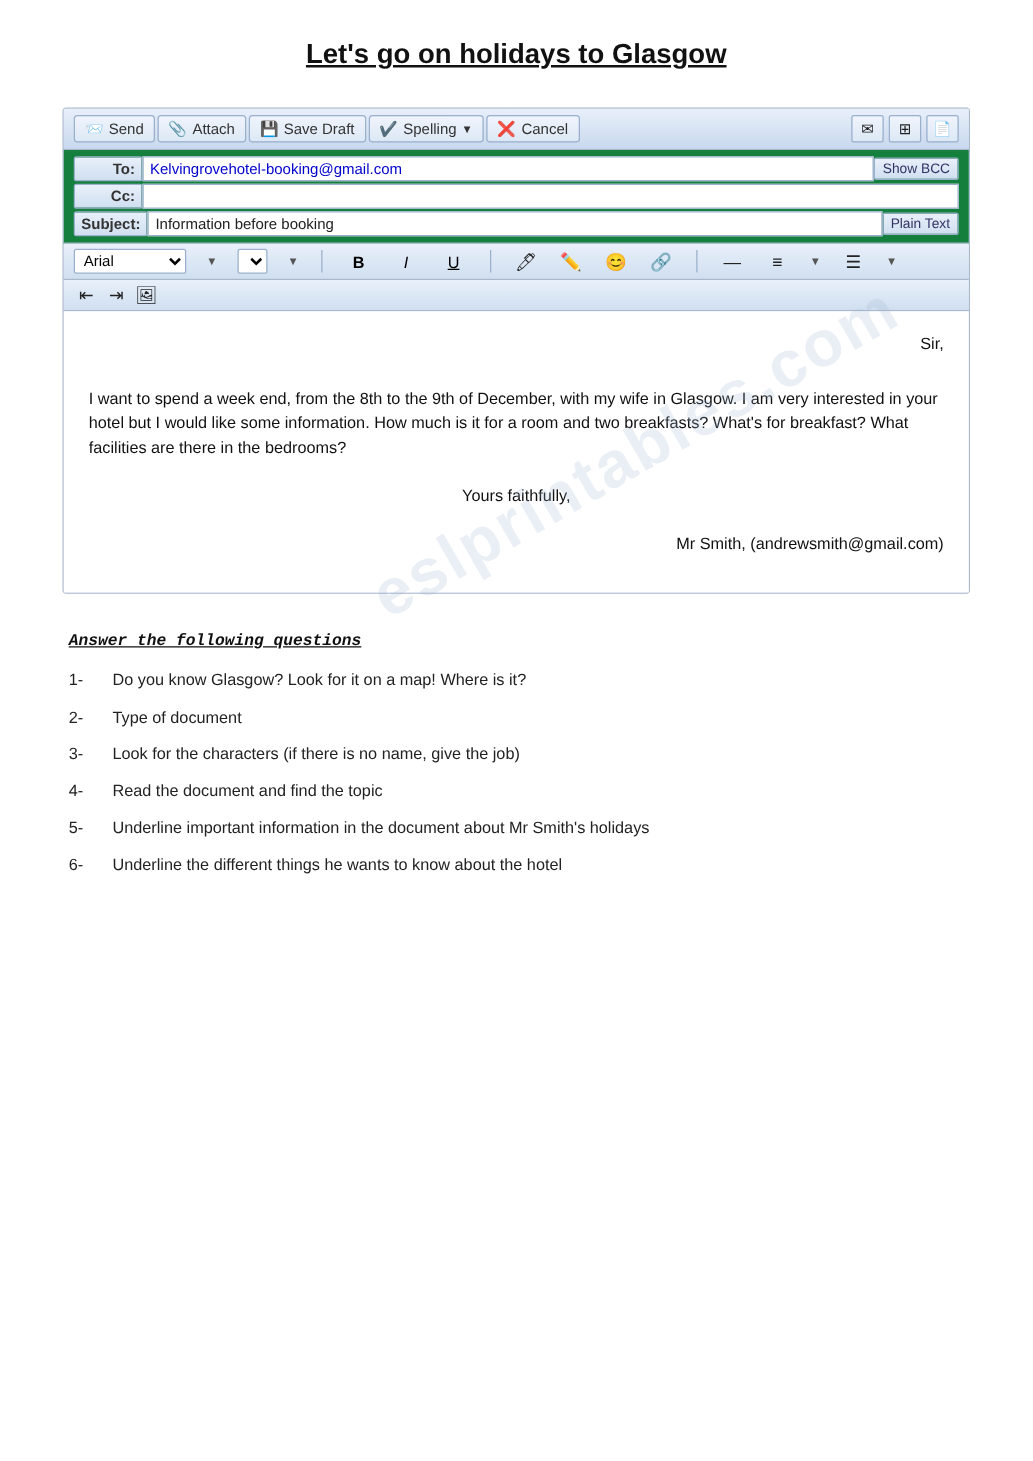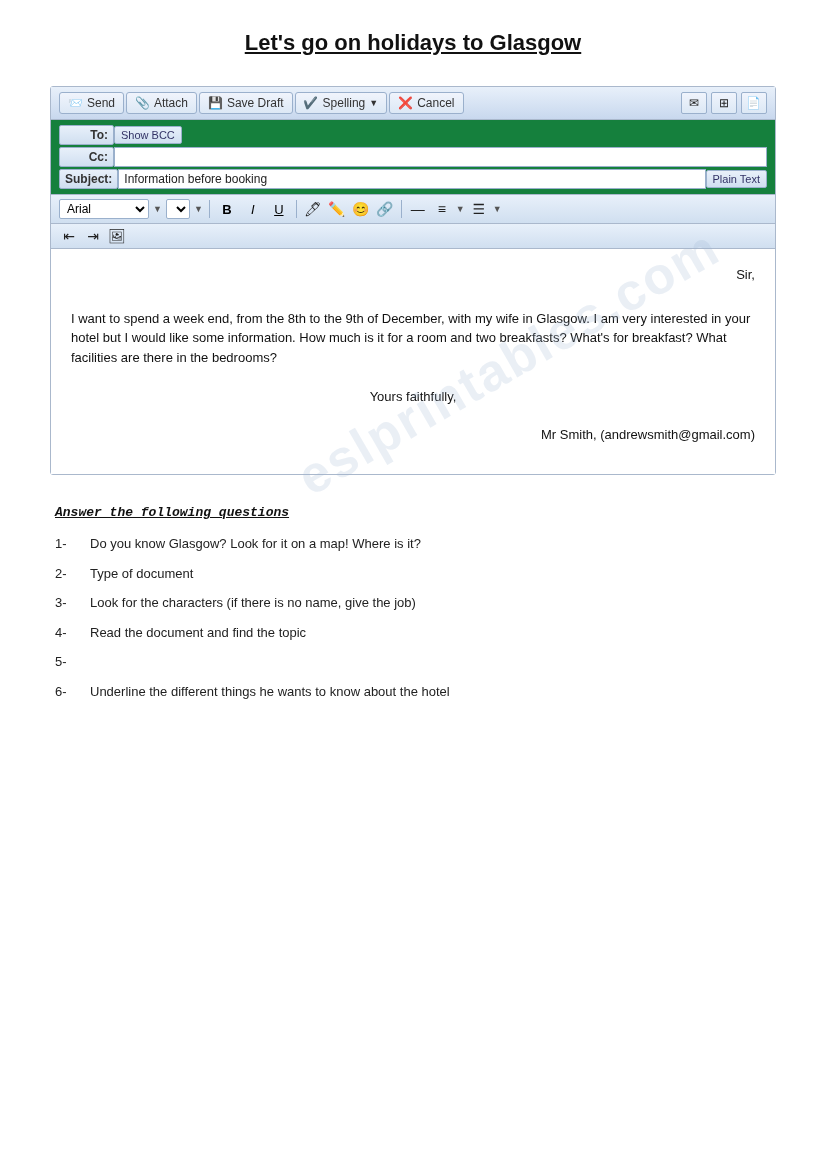--- a/index.html
+++ b/index.html
@@ -116,21 +116,21 @@
       white-space: nowrap;
     }
 
     
     .format-toolbar {
       background: linear-gradient(180deg, #e8f0fa 0%, #d0dff0 100%);
       border-bottom: 1px solid #aab8cc;
       padding: 4px 8px;
       display: flex;
       align-items: center;
-      gap: 4px;
+      gap: 16px;
       flex-wrap: wrap;
     }
     .font-select {
       padding: 1px 3px;
       font-size: 12px;
       border: 1px solid #9ab0cc;
       background: #fff;
       border-radius: 2px;
       width: 90px;
     }
@@ -274,20 +274,21 @@
     <div class="toolbar-right-icons">
       <div class="toolbar-icon-box">✉</div>
       <div class="toolbar-icon-box">⊞</div>
       <div class="toolbar-icon-box">📄</div>
     </div>
   </div>
 
   <div class="email-fields">
     <div class="email-field-row">
       <span class="field-label">To:</span>
+      <input class="field-input" type="text" value="Kelvingrovehotel-booking@gmail.com" style="">
       <span class="field-side-btn">Show BCC</span>
     </div>
     <div class="email-field-row">
       <span class="field-label">Cc:</span>
       <input class="field-input plain" type="text" value="" style="">
     </div>
     <div class="email-field-row">
       <span class="field-label">Subject:</span>
       <input class="field-input plain" type="text" value="Information before booking" style="">
       <span class="field-side-btn">Plain Text</span>
@@ -349,19 +350,20 @@
       <li class="question-item">
         <span class="q-num">3-</span>
         <span class="q-text">Look for the characters (if there is no name, give the job)</span>
       </li>
       <li class="question-item">
         <span class="q-num">4-</span>
         <span class="q-text">Read the document and find the topic</span>
       </li>
       <li class="question-item">
         <span class="q-num">5-</span>
+        <span class="q-text">Underline important information in the document about Mr Smith's holidays</span>
       </li>
       <li class="question-item">
         <span class="q-num">6-</span>
         <span class="q-text">Underline the different things he wants to know about the hotel</span>
       </li>
     </ol>
 </div>
 
 </body></html>

